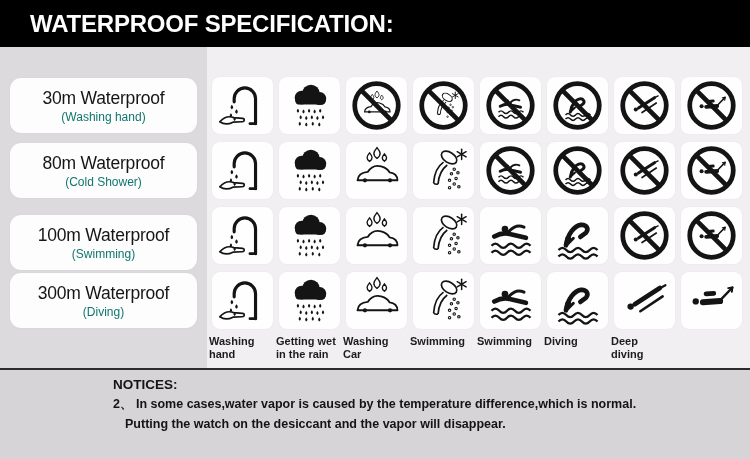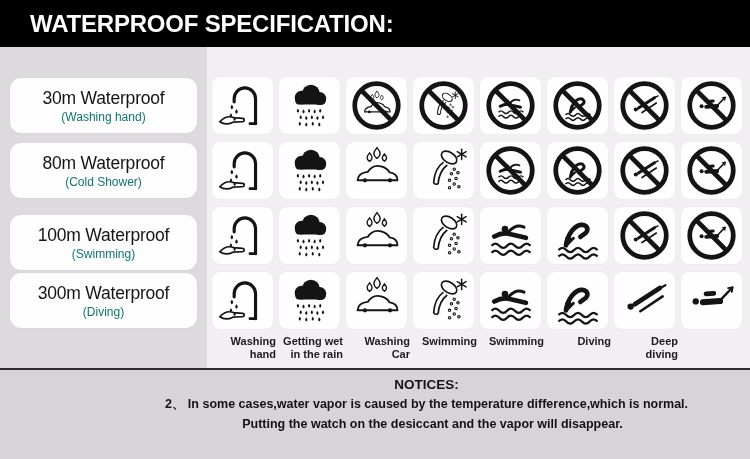--- a/index.html
+++ b/index.html
@@ -31,26 +31,26 @@
   }
   .cell svg{display:block}
   .icn svg{width:52px;height:52px}
   .banned .icn svg{transform:scale(0.64)}
   .ban{position:absolute;left:4px;top:2px;width:53px;height:53px}
   .collabels{
     position:absolute;left:212px;top:288px;display:grid;
     grid-template-columns:repeat(8,61px);column-gap:6px;
   }
   .collabel{
-    font-size:11px;font-weight:bold;color:#1c1c1c;text-align:right;
+    font-size:11px;font-weight:bold;color:#1c1c1c;text-align:left;
     white-space:pre-line;line-height:1.2;margin:0 -3px;
   }
   .notices{
     height:91px;background:#d6d4d7;border-top:2px solid #2b2b2b;box-sizing:border-box;
-    padding:7px 10px 0 113px;color:#141414;text-align:center;
+    padding:7px 10px 0 113px;color:#141414;
   }
   .notices-title{font-size:13.5px;font-weight:bold;margin-bottom:3px}
   .notice-line{font-size:12.5px;font-weight:bold;line-height:19.5px}
   .notice-line.indent{margin-left:12px}
 </style>
 </head>
 <body>
 
 <div class="banner">
   <span>WATERPROOF SPECIFICATION:</span>

